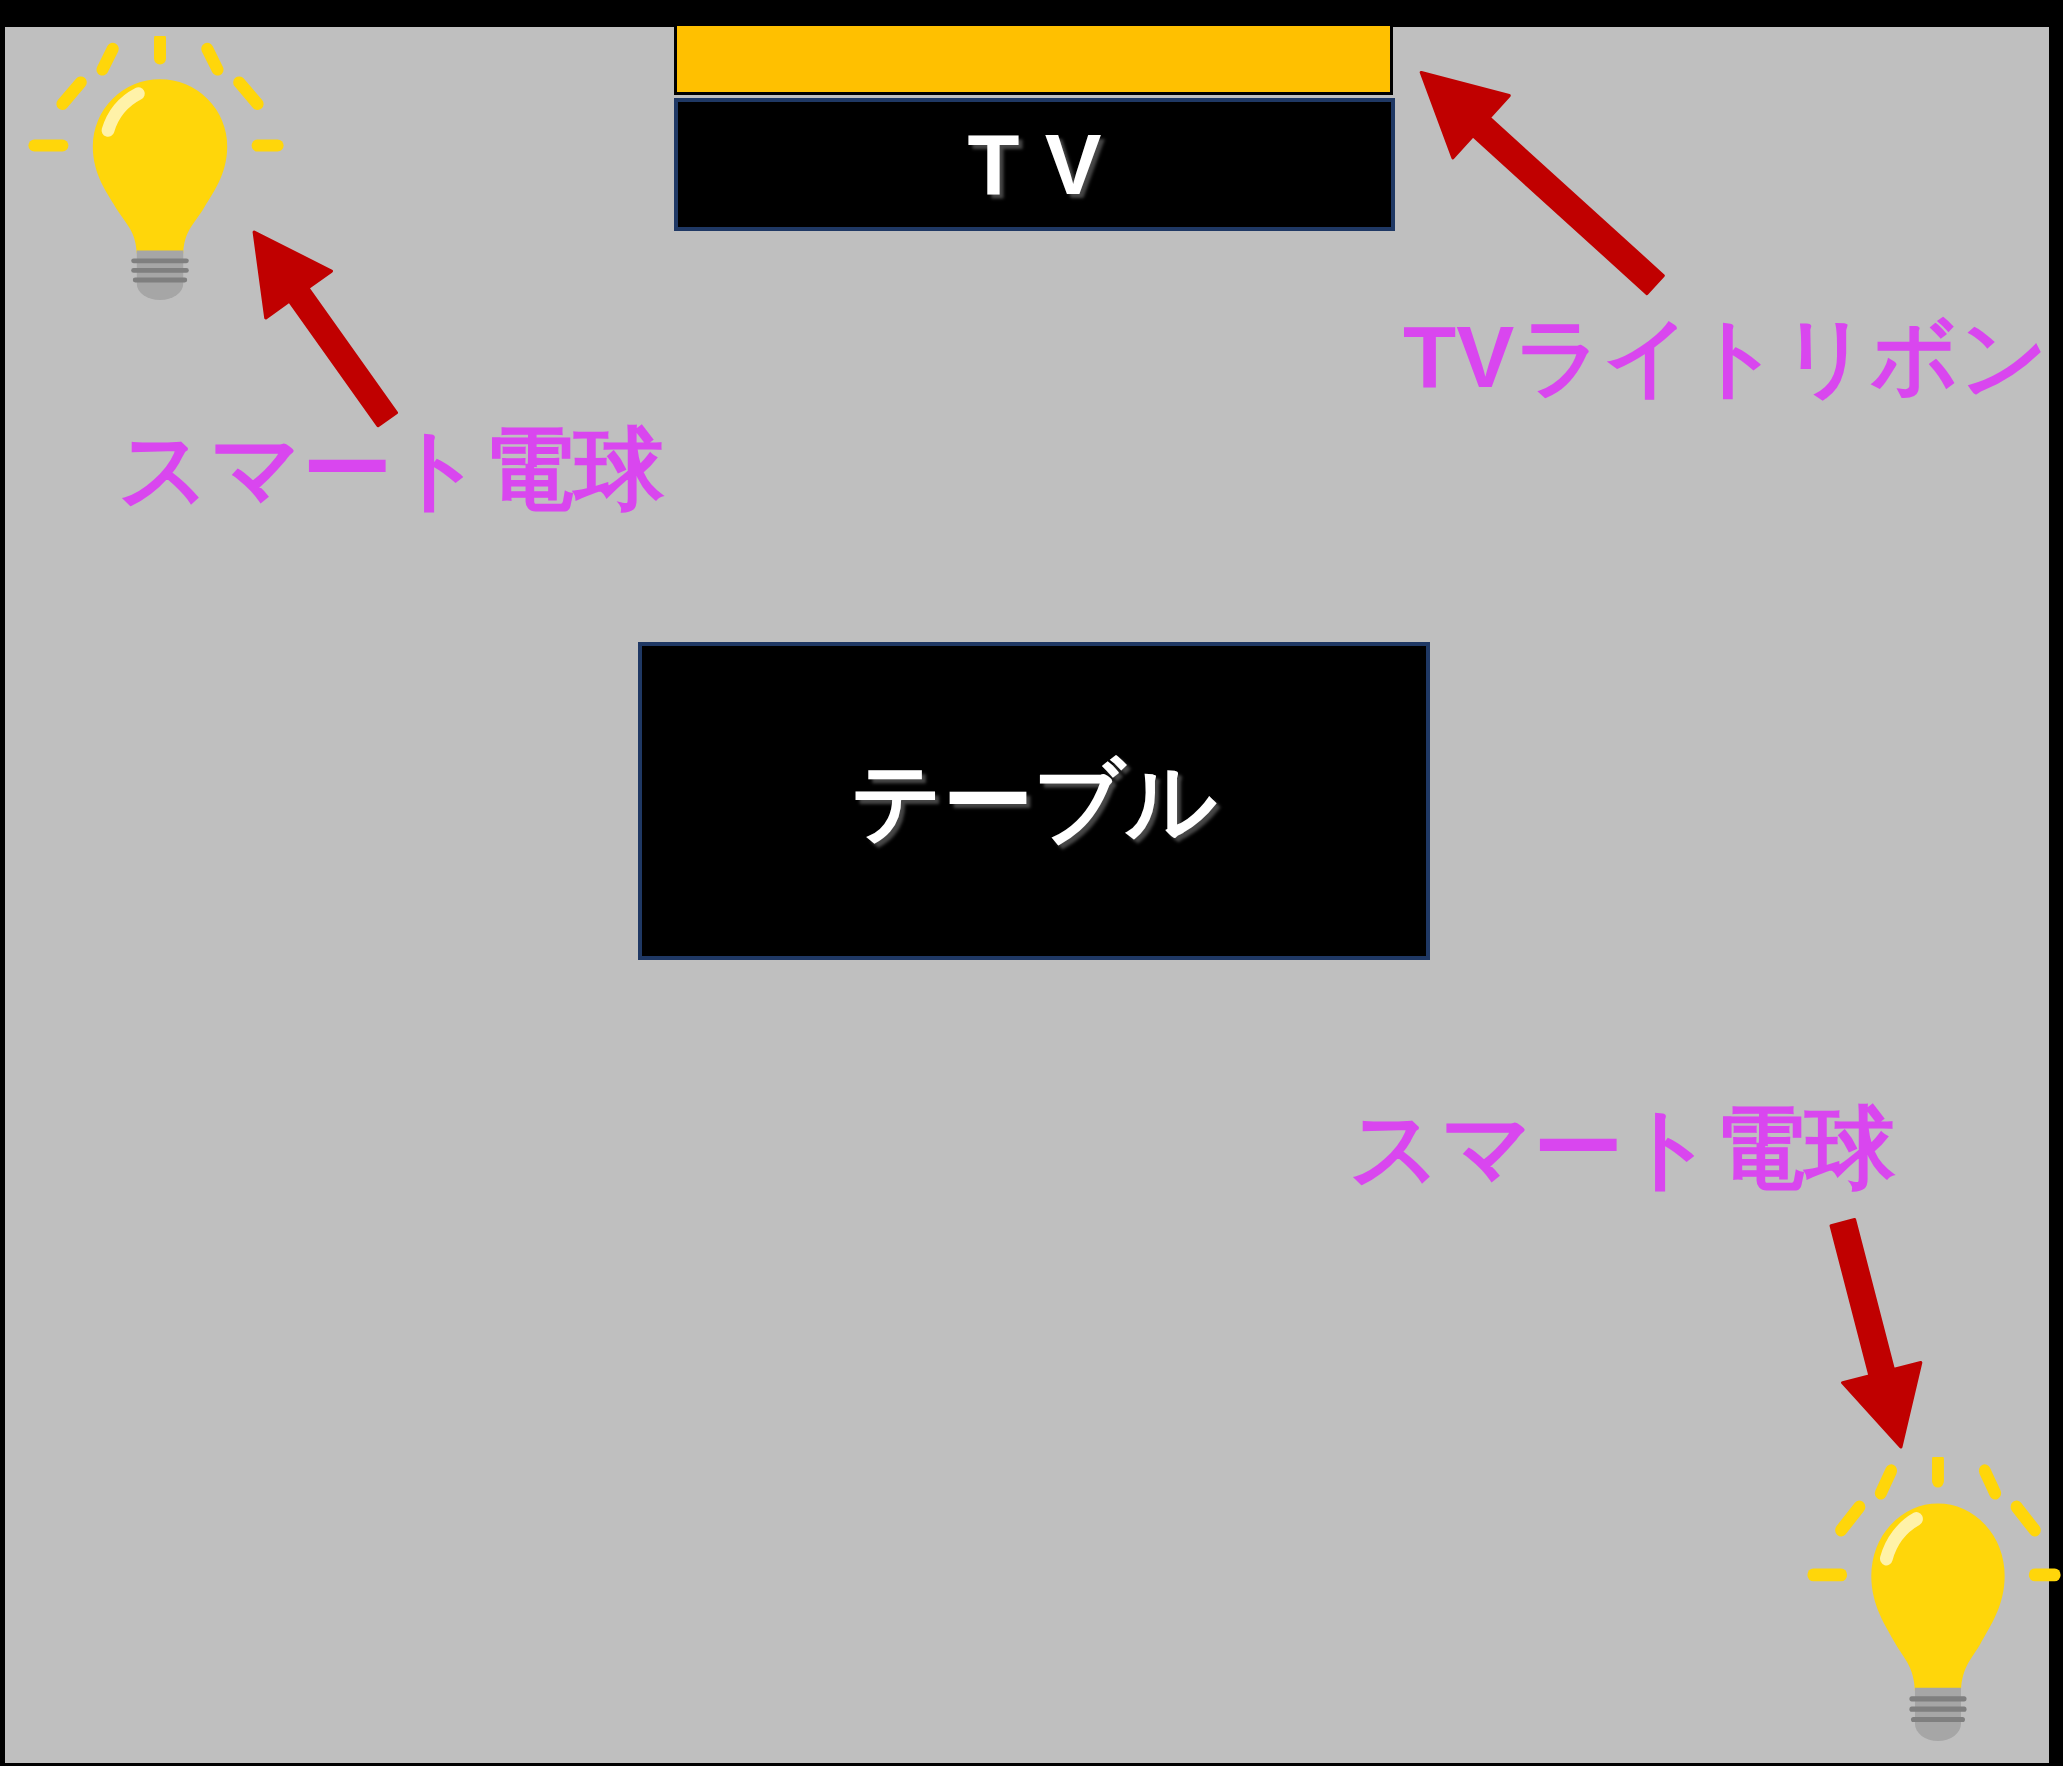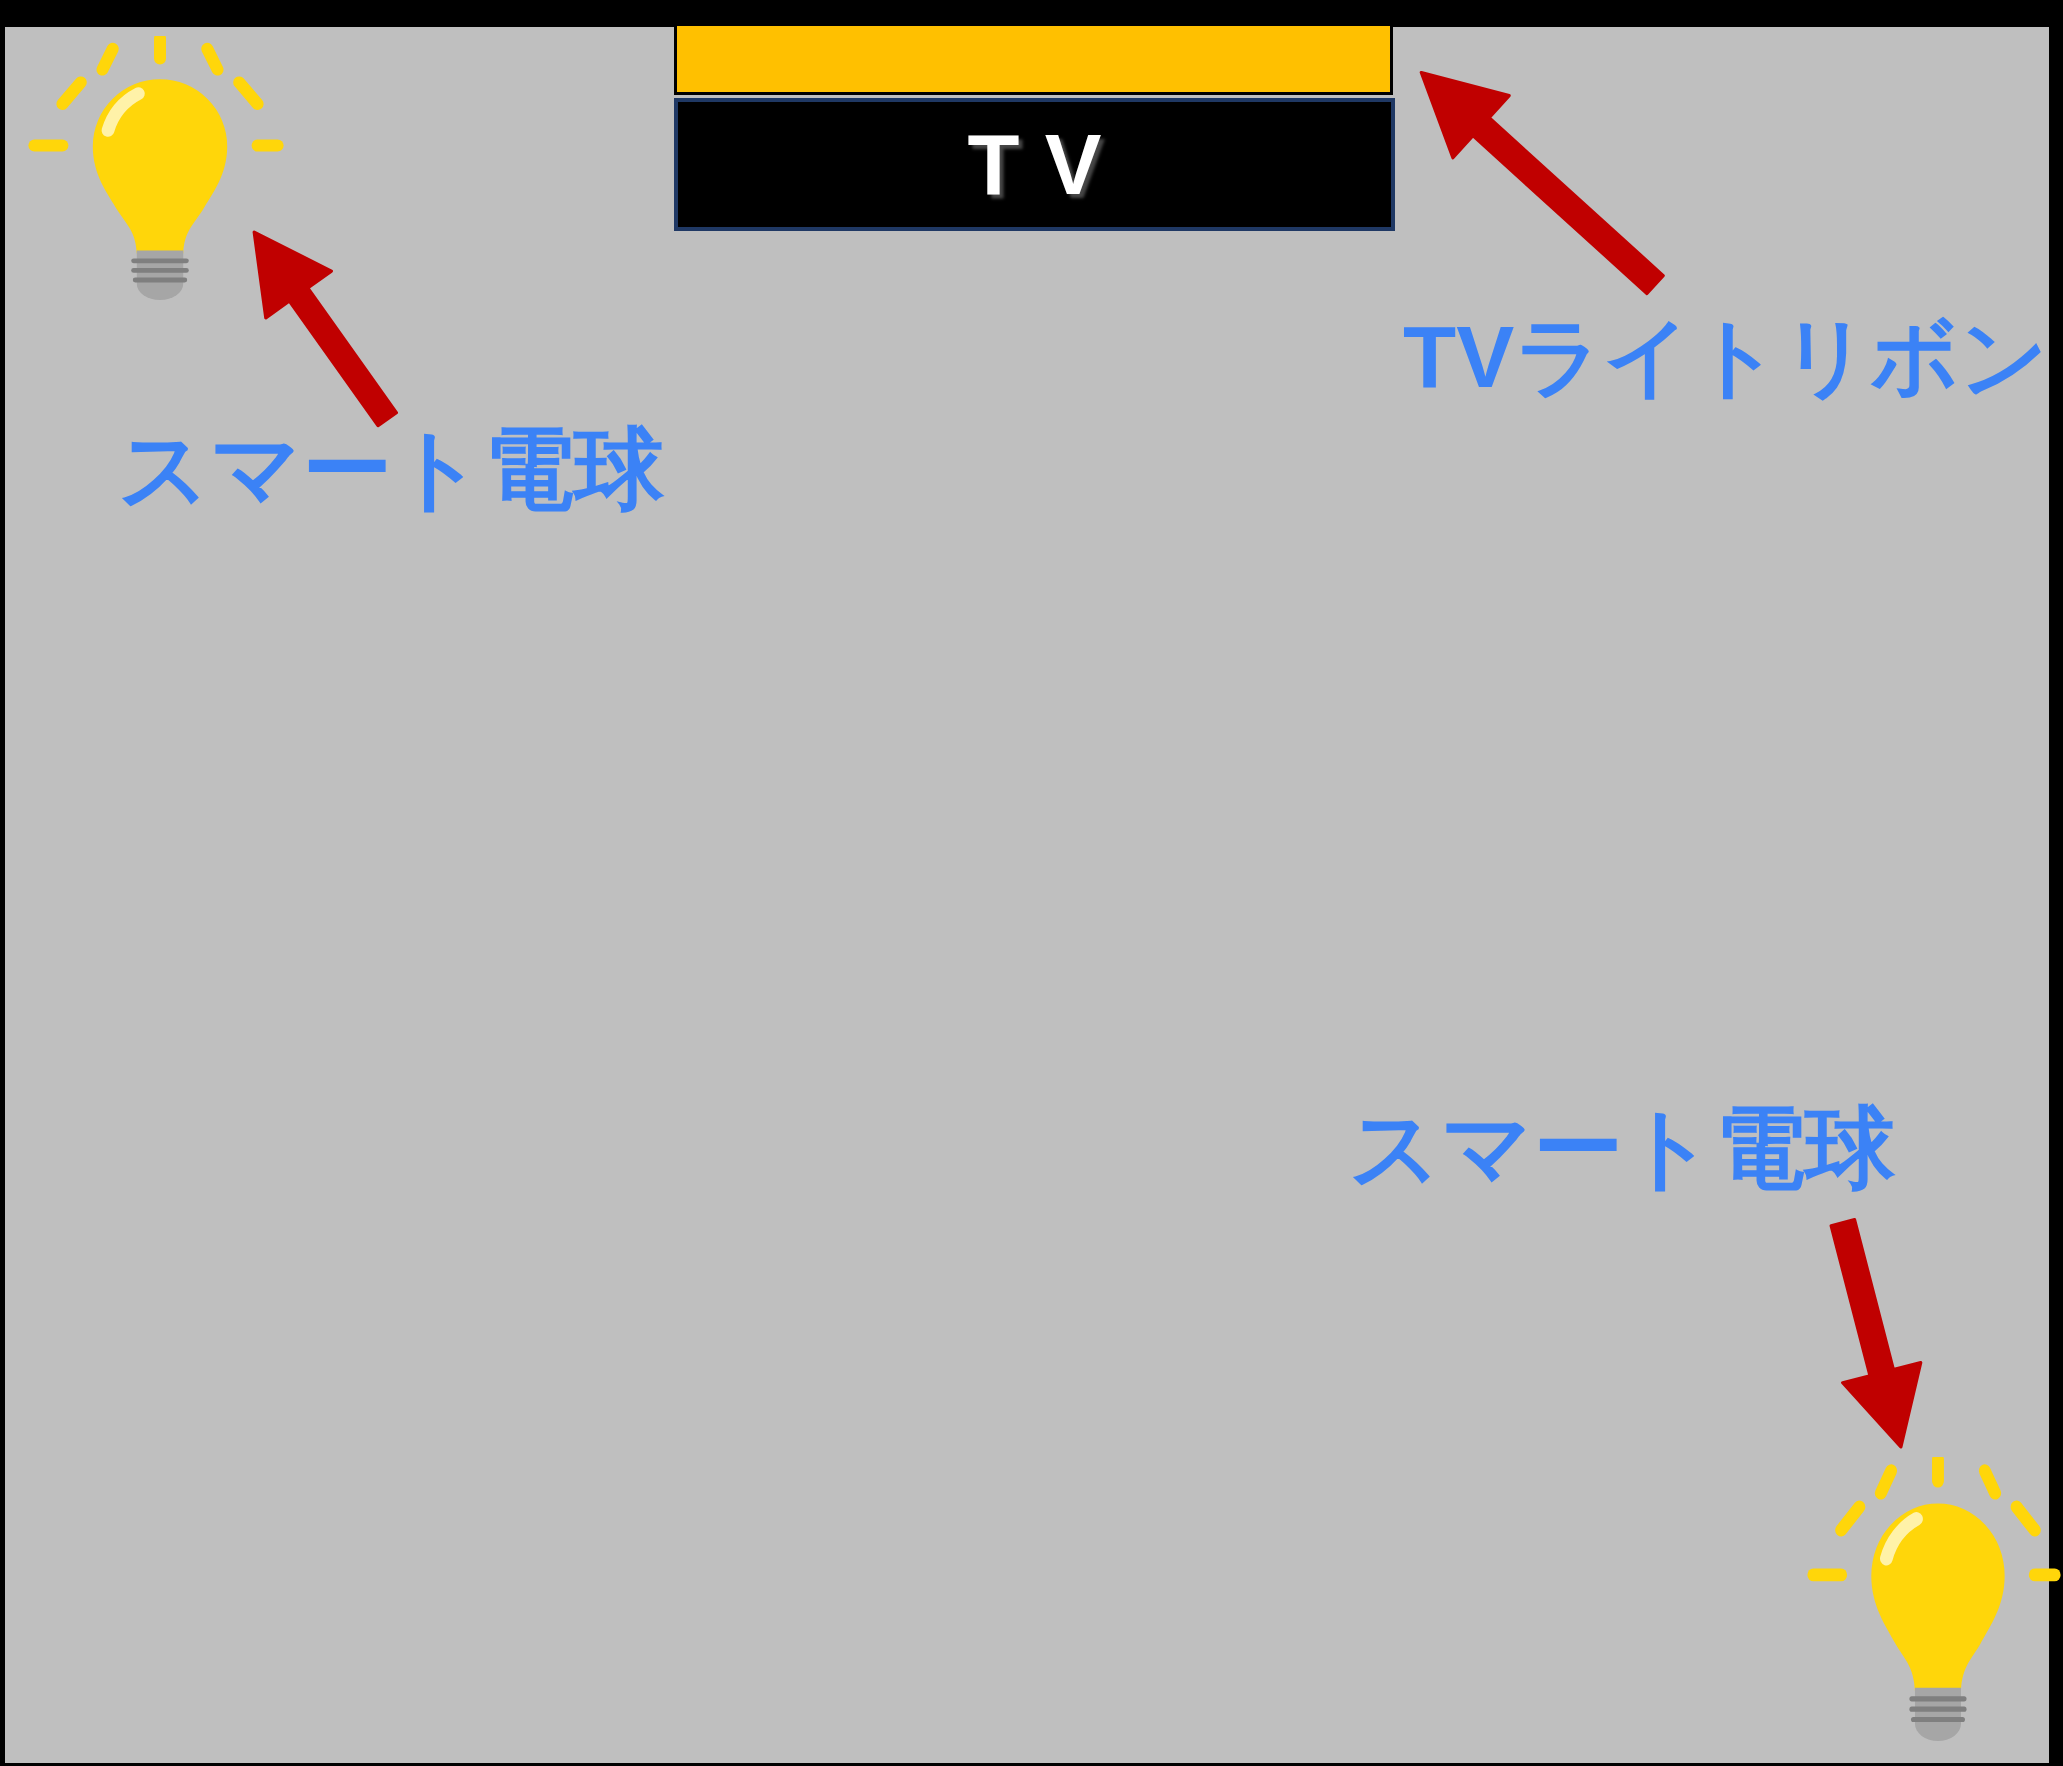--- a/index.html
+++ b/index.html
@@ -11,21 +11,21 @@
               background:#FFC000;border:3.2px solid #000;}
   .box{position:absolute;background:#000;border:4px solid #1F3864;
        display:flex;align-items:center;justify-content:center;}
   .box-label{color:#fff;font-weight:bold;font-size:90px;line-height:1;
              text-shadow:4px 4px 3.2px rgba(130,130,130,0.55);white-space:nowrap;}
   .tv-box{left:674px;top:98px;width:713px;height:125px;}
   .tv-box .box-label{font-size:85px;letter-spacing:0.30em;text-indent:0.30em;}
   .table-box{left:638px;top:642px;width:784px;height:310px;}
   .sofa-box{left:251px;top:1263px;width:1545px;height:443px;}
   
-  .red-label{position:absolute;color:#3b82f6;font-weight:bold;font-size:90px;
+  .red-label{position:absolute;color:#d946ef;font-weight:bold;font-size:90px;
              line-height:1.3;white-space:nowrap;}
   .label-bulb-left{left:118px;top:411px;}
   .label-ribbon{left:1403px;top:300px;font-size:87px;}
   .label-bulb-right{left:1349px;top:1090px;}
   
   .overlay{position:absolute;left:0;top:0;width:2064px;height:1766px;pointer-events:none;}
   .bulb-svg{position:absolute;}
   .bulb-left{left:28px;top:36px;width:256px;height:264px;}
   .bulb-right{left:1807px;top:1457px;width:254px;height:284px;}
 </style>
@@ -35,20 +35,23 @@
 <div class="frame">
 
   <div class="canvas"></div>
 
   <div class="ribbon-bar"></div>
 
   <div class="box tv-box">
     <span class="box-label">TV</span>
   </div>
 
+  <div class="box table-box">
+    <span class="box-label">テーブル</span>
+  </div>
 
 
   <div class="red-label label-bulb-left">スマート電球</div>
   <div class="red-label label-ribbon">TVライトリボン</div>
   <div class="red-label label-bulb-right">スマート電球</div>
 
   <svg class="overlay" viewBox="0 0 2560 2191">
     <defs>
       <symbol id="bulb-icon" viewBox="0 0 320 330">
         <g stroke="#FFD60A" stroke-width="15" stroke-linecap="round">

